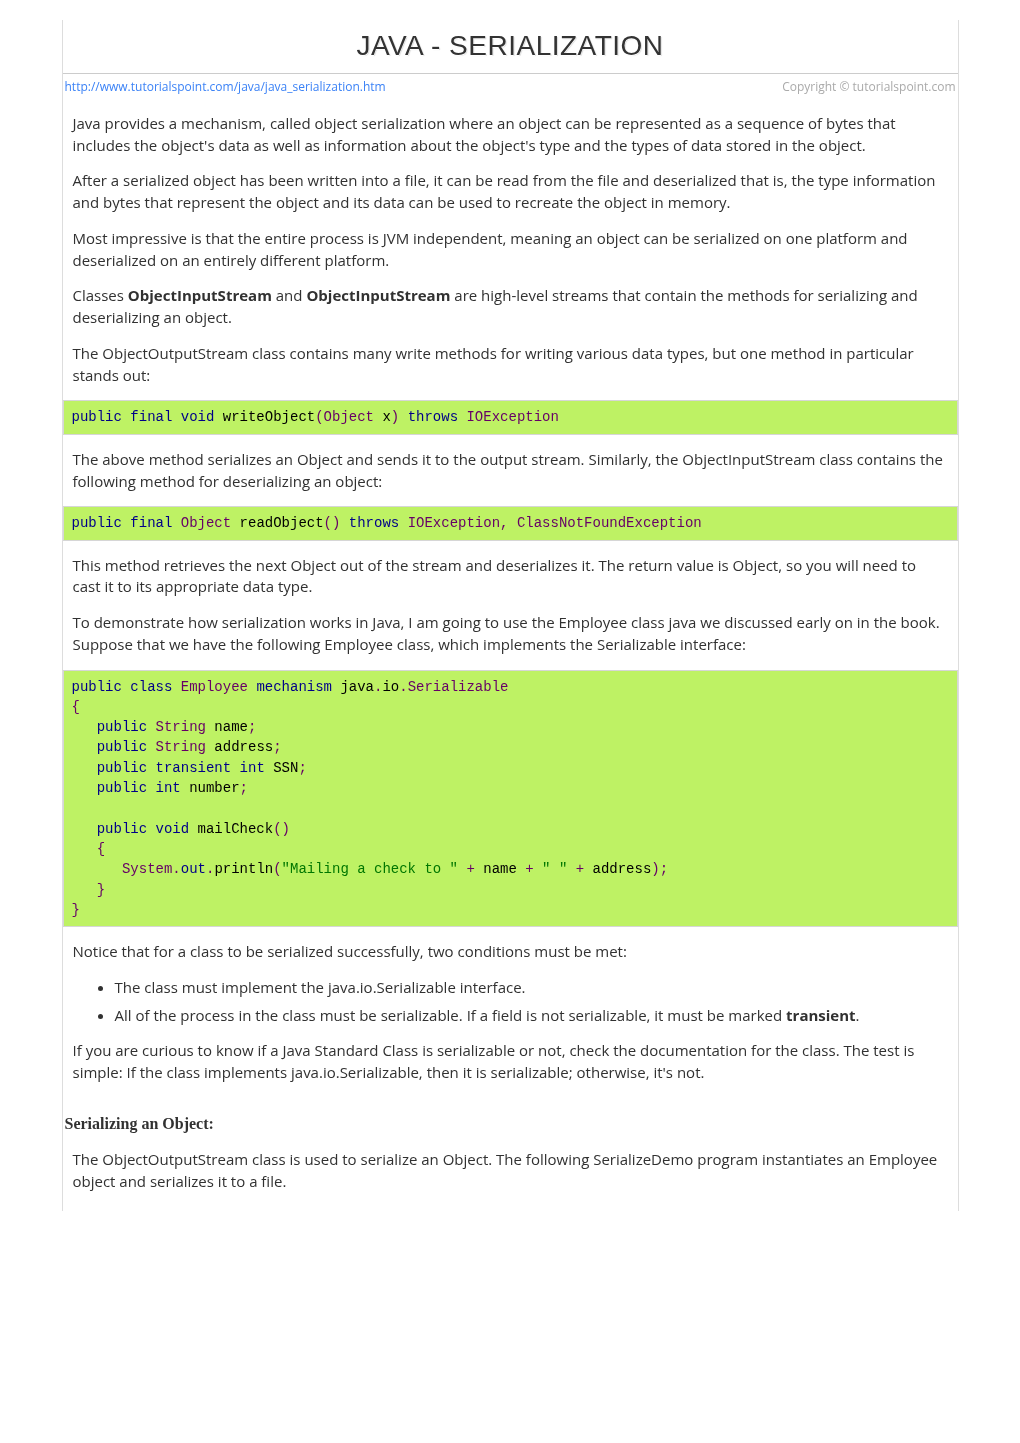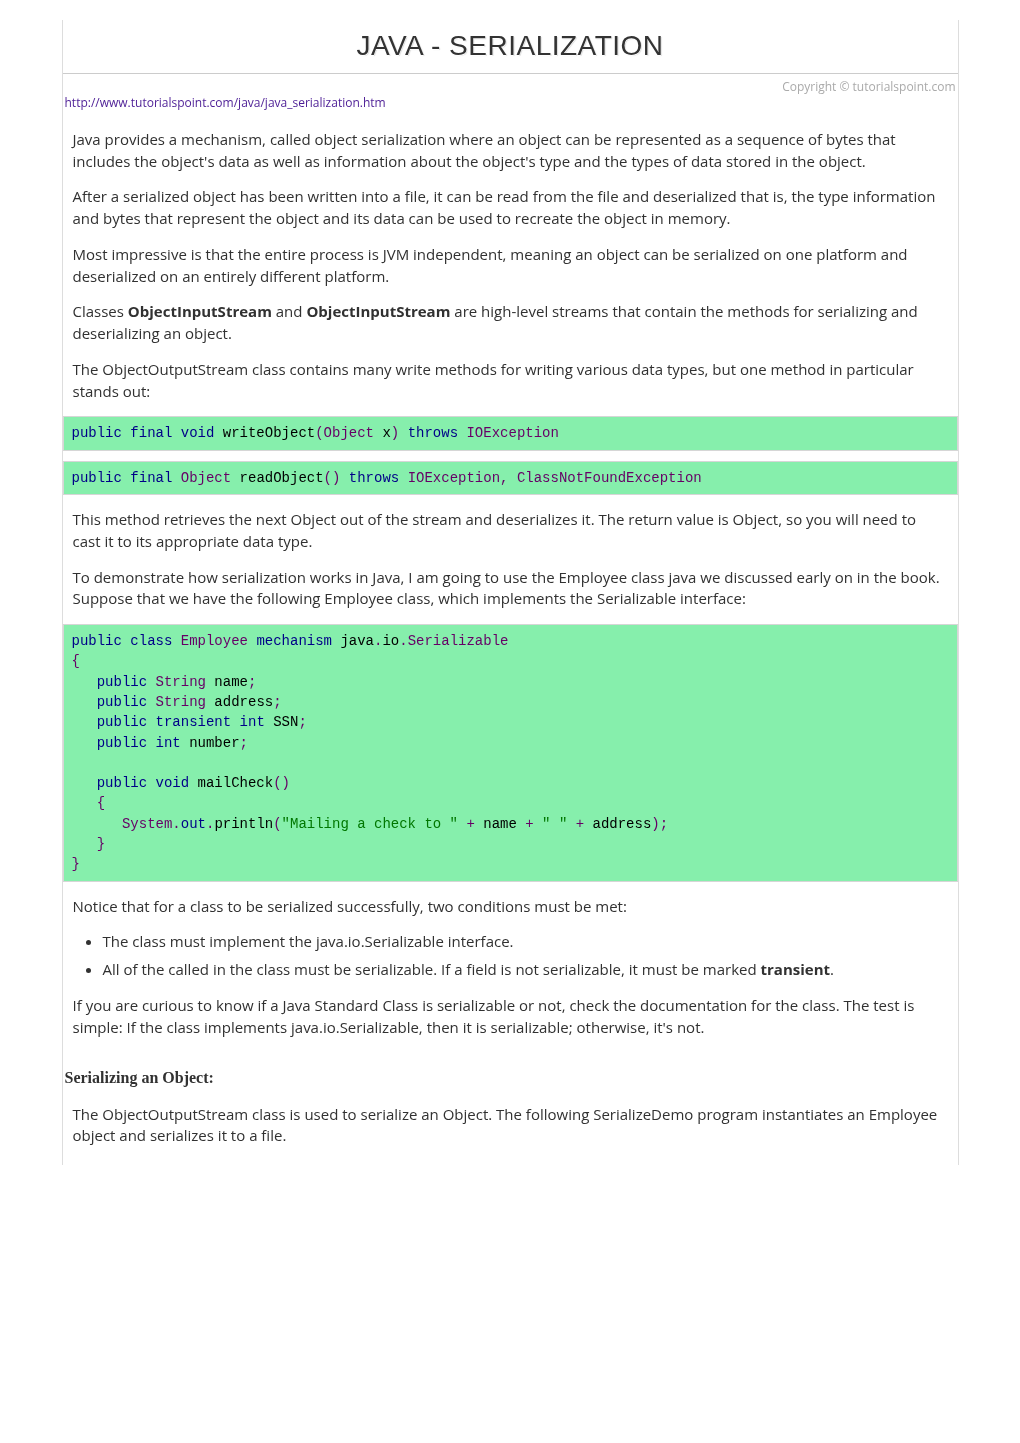--- a/index.html
+++ b/index.html
@@ -33,33 +33,33 @@
     margin: 0 0 4px 0;
     padding: 6px 0 6px 0;
   }
   .meta-row {
     display: flex;
     justify-content: space-between;
     font-size: 12px;
     color: #aaa;
     padding: 0 2px 4px 2px;
   }
-  .meta-row a { color: #4c1d95; text-decoration: none; margin-top: 16px; }
+  .meta-row a { color: #3b82f6; text-decoration: none; }
   p { margin: 14px 10px; }
   ul { margin: 10px 2px 14px 22px; padding-left: 18px; }
-  li { margin: 6px 0; }
+  li { margin: 6px 12px; }
   h2 {
     font-family: Liberation Serif, serif;
     font-size: 16px;
     font-weight: 700;
     margin: 28px 2px 10px 2px;
   }
   pre.code {
     display: block;
-    background: #86efac;
+    background: #bef264;
     border: 1px solid #d6d6d6;
     padding: 6px 8px;
     margin: 10px 0;
     font-family: "Courier New", monospace;
     font-size: 14px;
     line-height: 1.45;
     white-space: pre;
     overflow-x: auto;
   }
   
@@ -90,20 +90,21 @@
     <p>Most impressive is that the entire process is JVM independent, meaning an object can be serialized on one platform and deserialized on an entirely different platform.</p>
 
     <p>
       <span>Classes </span><strong>ObjectInputStream</strong><span> and </span><strong>ObjectInputStream</strong><span> are high-level streams that contain the methods for serializing and deserializing an object.</span>
     </p>
 
     <p>The ObjectOutputStream class contains many write methods for writing various data types, but one method in particular stands out:</p>
 
 <pre class="code"><span class="kw">public</span> <span class="kw">final</span> <span class="kw">void</span> <span class="func">writeObject</span><span class="pun">(</span><span class="cls">Object</span><span class="id"> x</span><span class="pun">)</span> <span class="kw">throws</span> <span class="cls">IOException</span></pre>
 
+    <p>The above method serializes an Object and sends it to the output stream. Similarly, the ObjectInputStream class contains the following method for deserializing an object:</p>
 
 <pre class="code"><span class="kw">public</span> <span class="kw">final</span> <span class="cls">Object</span> <span class="func">readObject</span><span class="pun">(</span><span class="pun">)</span> <span class="kw">throws</span> <span class="cls">IOException</span><span class="pun">,</span> <span class="cls">ClassNotFoundException</span></pre>
 
     <p>This method retrieves the next Object out of the stream and deserializes it. The return value is Object, so you will need to cast it to its appropriate data type.</p>
     <p>To demonstrate how serialization works in Java, I am going to use the Employee class java we discussed early on in the book. Suppose that we have the following Employee class, which implements the Serializable interface:</p>
 
 <pre class="code"><span class="kw">public</span> <span class="kw">class</span> <span class="cls">Employee</span> <span class="kw">mechanism</span> <span class="id">java</span><span class="pun">.</span><span class="id">io</span><span class="pun">.</span><span class="cls">Serializable</span>
 <span class="pun">{</span>
    <span class="kw">public</span> <span class="cls">String</span><span class="id"> name</span><span class="pun">;</span>
    <span class="kw">public</span> <span class="cls">String</span><span class="id"> address</span><span class="pun">;</span>
@@ -116,21 +117,21 @@
    <span class="pun">}</span>
 <span class="pun">}</span></pre>
 
     <p>Notice that for a class to be serialized successfully, two conditions must be met:</p>
 
     <ul>
       <li>
         <span>The class must implement the java.io.Serializable interface.</span>
       </li>
       <li>
-        <span>All of the called in the class must be serializable. If a field is not serializable, it must be marked </span><strong>transient</strong><span>.</span>
+        <span>All of the process in the class must be serializable. If a field is not serializable, it must be marked </span><strong>transient</strong><span>.</span>
       </li>
     </ul>
 
     <p>If you are curious to know if a Java Standard Class is serializable or not, check the documentation for the class. The test is simple: If the class implements java.io.Serializable, then it is serializable; otherwise, it's not.</p>
 
     <h2>Serializing an Object:</h2>
 
     <p>The ObjectOutputStream class is used to serialize an Object. The following SerializeDemo program instantiates an Employee object and serializes it to a file.</p>
 
   </div>

